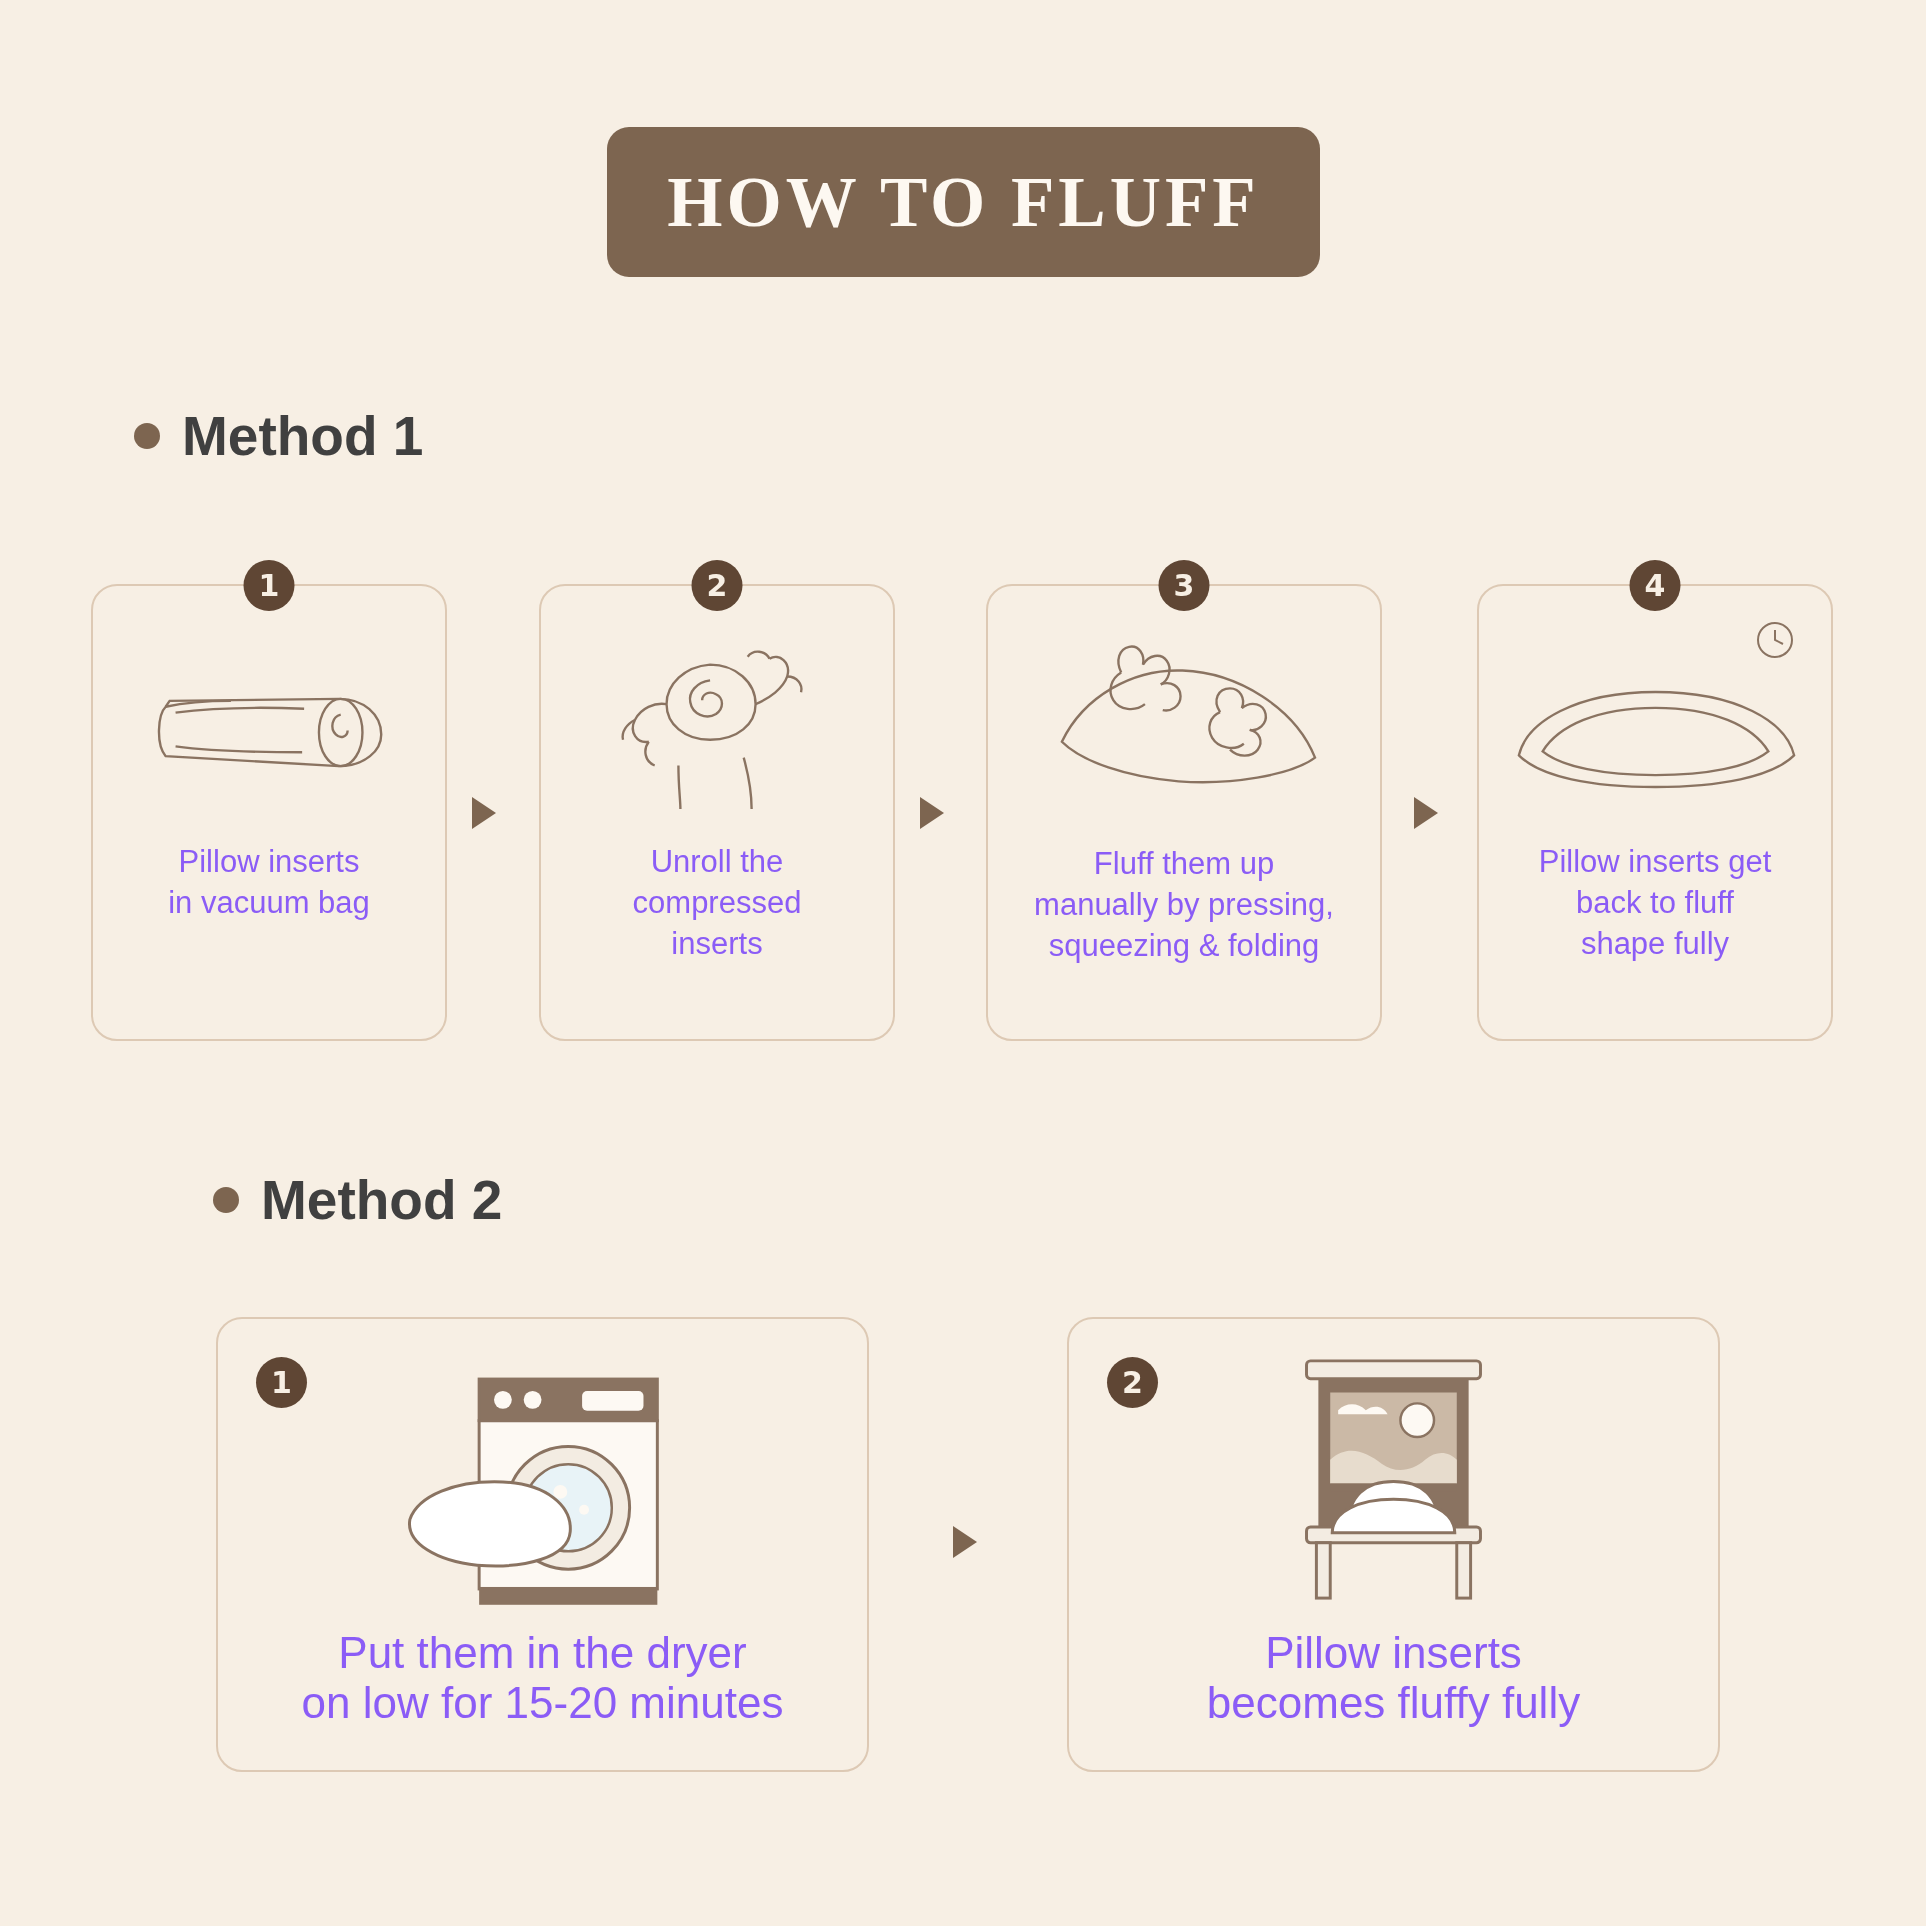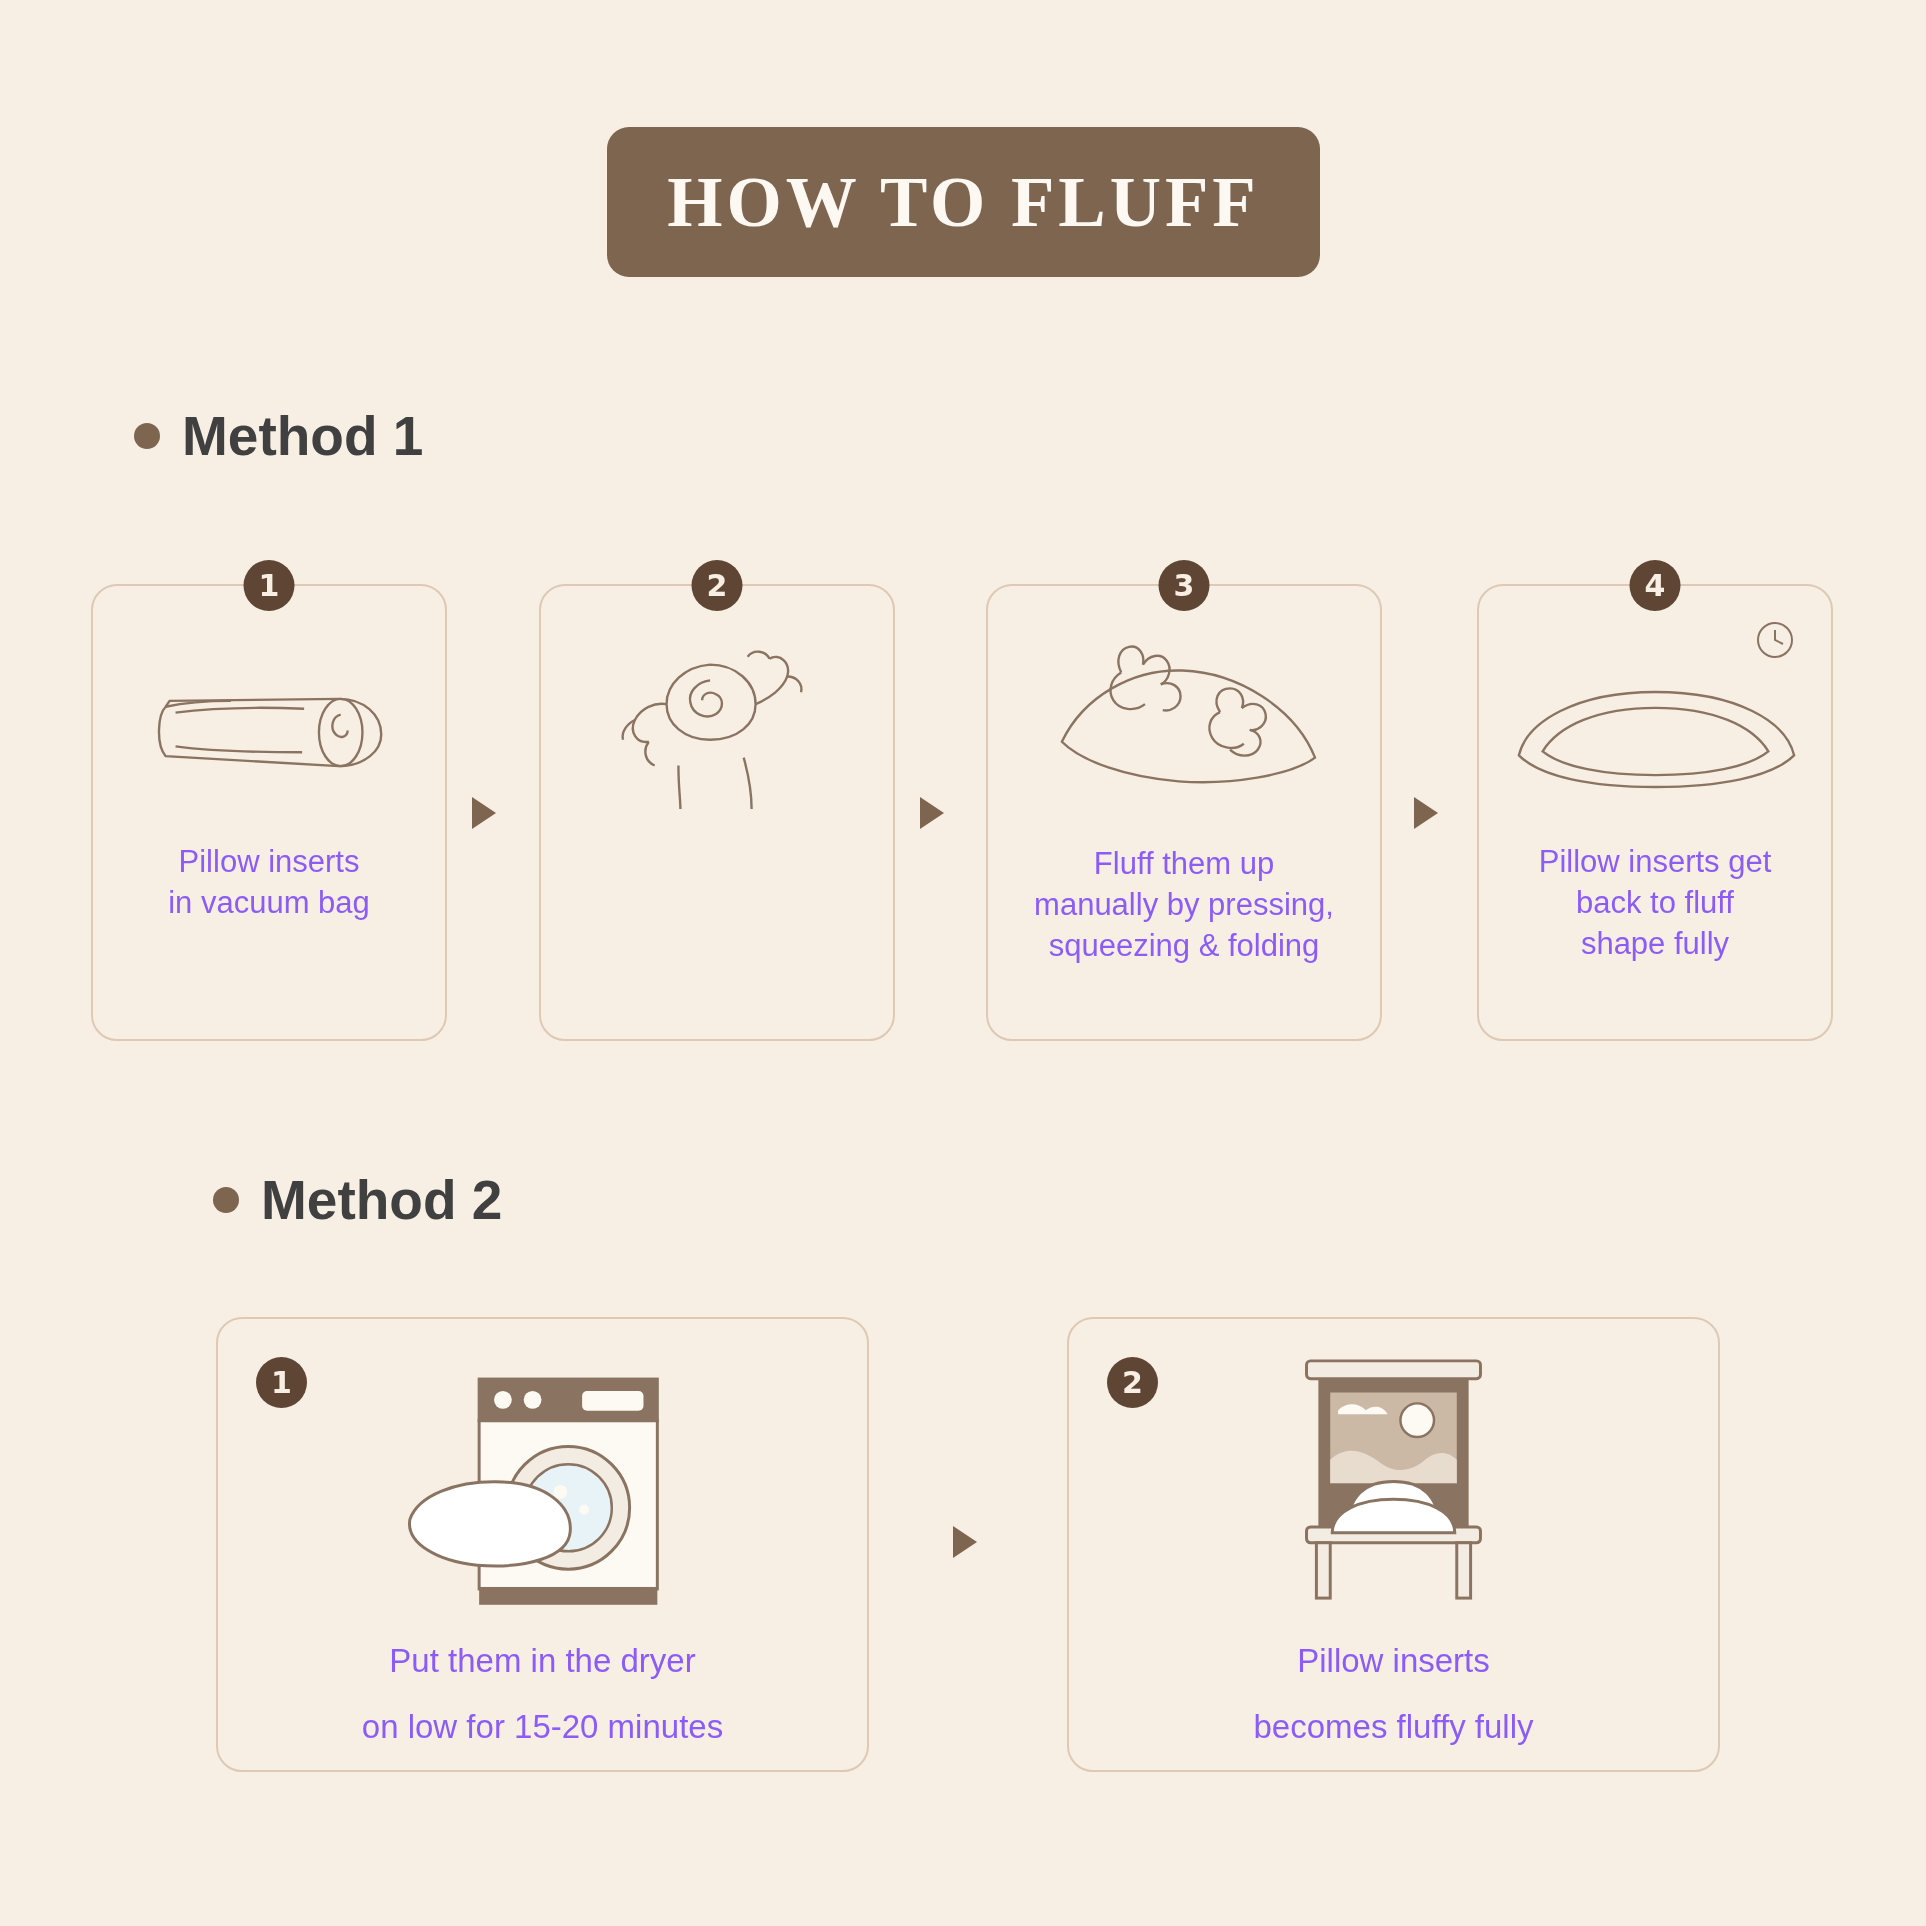--- a/index.html
+++ b/index.html
@@ -107,22 +107,22 @@
     position: absolute;
     left: 0;
     right: 0;
     text-align: center;
     font-size: 31px;
     line-height: 41px;
     color: #8b5cf6;
     white-space: pre-line;
   }
   .caption.big {
-    font-size: 33px;
-    line-height: 66px;
+    font-size: 44px;
+    line-height: 50px;
     text-align: center;
   }
 
   
   .arrow {
     position: absolute;
     width: 0;
     height: 0;
     border-top: 16px solid transparent;
     border-bottom: 16px solid transparent;
@@ -177,20 +177,23 @@
         <path d="M74 76 C62 74 48 80 42 92 C36 104 44 116 56 114"></path>
         <path d="M56 114 C50 122 52 134 62 138"></path>
         <path d="M42 92 C34 96 28 104 30 112"></path>
         <path d="M164 76 C178 70 192 60 196 48 C200 34 188 24 178 30"></path>
         <path name="thumb" d="M178 30 C174 22 162 20 156 28"></path>
         <path d="M196 48 C206 48 212 56 210 64"></path>
         <path d="M86 138 C86 160 88 172 88 182"></path>
         <path d="M152 130 C158 152 160 170 160 182"></path>
       </svg>
     </div>
+    <div class="caption" style="top:255px;">Unroll the
+compressed
+inserts</div>
   </div>
 
   <div class="arrow" style="left:920px; top:797px;"></div>
 
   <div class="card" style="left:986px; top:584px; width:396px; height:457px;">
     <div class="badge top-center">3</div>
     <div class="card-art" style="top:40px; height:188px;">
       <svg width="317" height="178" viewBox="0 0 320 180" fill="none" stroke="#8a7361" stroke-width="2.4">
         <path d="M36 112 C58 66 108 38 158 40 C214 42 272 78 292 128 C268 146 206 156 154 152 C102 148 56 132 36 112 Z"></path>
         <path d="M96 42 C90 30 94 18 104 16 C114 14 120 24 118 34"></path>

